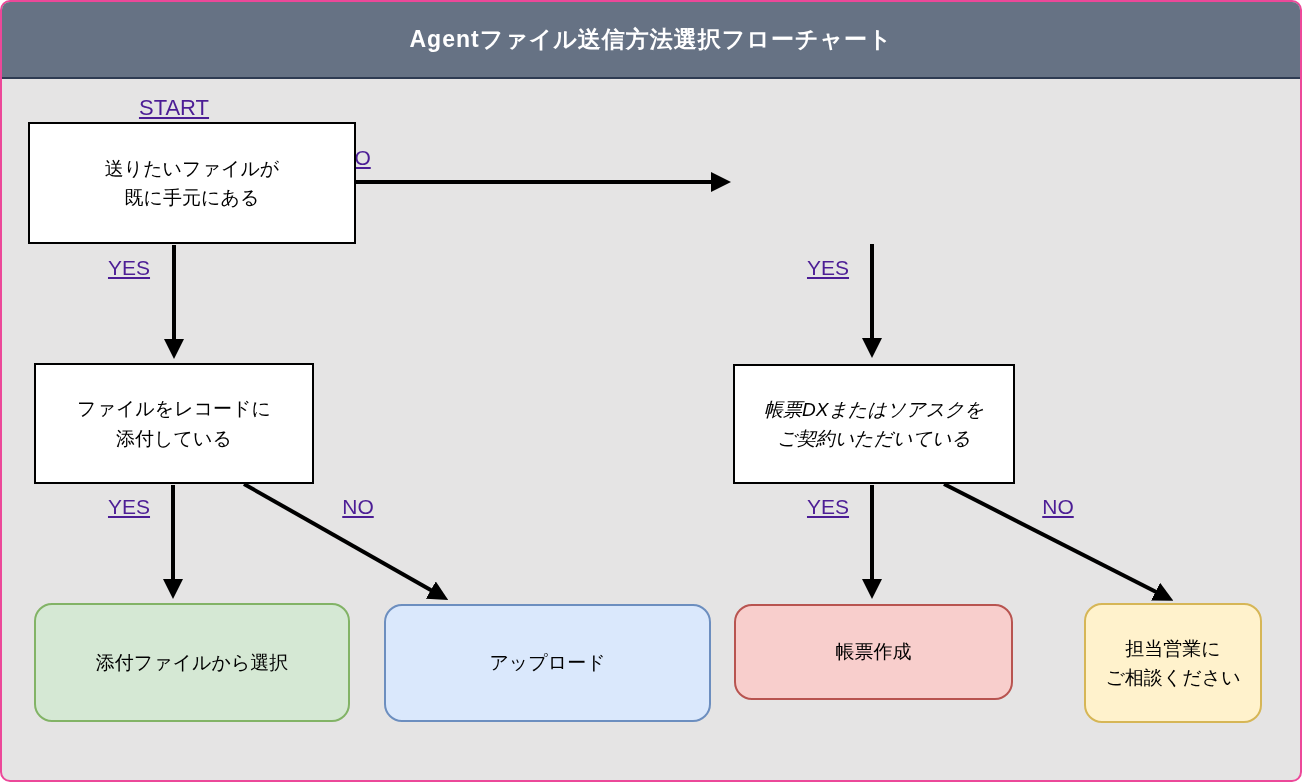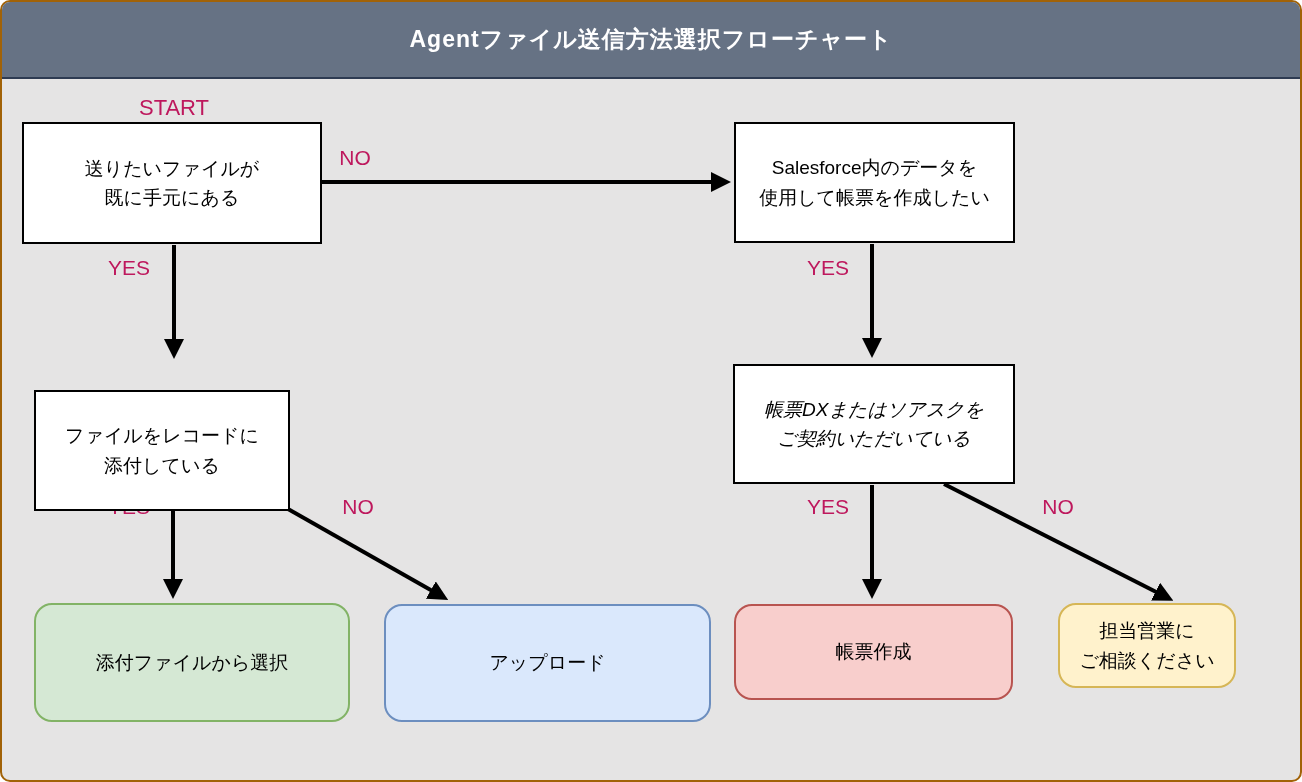--- a/index.html
+++ b/index.html
@@ -15,21 +15,21 @@
   }
   *{margin:0;padding:0;box-sizing:border-box;}
   body{
     font-family:"Liberation Sans",sans-serif;
     background:#ffffff;
   }
   .canvas{
     position:relative;
     width:1302px;height:782px;
     background:var(--canvas-bg);
-    border:2px solid #a16207;
+    border:2px solid #ec4899;
     border-radius:10px;
     overflow:hidden;
   }
   .title-bar{
     position:absolute;left:0;top:0;right:0;height:77px;
     background:var(--title-bar-bg);
     border-bottom:2px solid var(--title-bar-border);
     display:flex;align-items:center;justify-content:center;
   }
   .title-text{
@@ -56,22 +56,23 @@
     border-width:2px;border-style:solid;
   }
   .result-green {background:var(--result-green-bg); border-color:var(--result-green-border);}
   .result-blue  {background:var(--result-blue-bg);  border-color:var(--result-blue-border);}
   .result-red   {background:var(--result-red-bg);   border-color:var(--result-red-border);}
   .result-yellow{background:var(--result-yellow-bg);border-color:var(--result-yellow-border);}
   .edge-label{
     position:absolute;
     transform:translate(-50%,-50%);
     font-size:21px;
-    color:#be185d;
+    color:#4c1d95;
     white-space:nowrap;
+    text-decoration:underline;
   }
   .arrows{
     position:absolute;left:0;top:0;width:1302px;height:782px;
     pointer-events:none;
   }
 </style>
 </head>
 <body>
 
 <div class="canvas">
@@ -97,28 +98,26 @@
 
   <span class="edge-label" style="left:172px;top:106px;font-size:22px;">START</span>
   <span class="edge-label" style="left:353px;top:156px;">NO</span>
   <span class="edge-label" style="left:127px;top:266px;">YES</span>
   <span class="edge-label" style="left:826px;top:266px;">YES</span>
   <span class="edge-label" style="left:127px;top:505px;">YES</span>
   <span class="edge-label" style="left:356px;top:505px;">NO</span>
   <span class="edge-label" style="left:826px;top:505px;">YES</span>
   <span class="edge-label" style="left:1056px;top:505px;">NO</span>
 
-  <div class="node decision" style="left:20px;top:120px;width:300px;height:122px;">送りたいファイルが
+  <div class="node decision" style="left:26px;top:120px;width:328px;height:122px;">送りたいファイルが
 既に手元にある</div>
-  <div class="node decision" style="left:732px;top:120px;width:281px;height:121px;">Salesforce内のデータを
-使用して帳票を作成したい</div>
-  <div class="node decision" style="left:32px;top:361px;width:256px;height:121px;margin-top:27px;">ファイルをレコードに
+  <div class="node decision" style="left:32px;top:361px;width:280px;height:121px;">ファイルをレコードに
 添付している</div>
   <div class="node decision" style="left:731px;top:362px;width:282px;height:120px;font-style:italic;">帳票DXまたはソアスクを
 ご契約いただいている</div>
 
   <div class="node result result-green" style="left:32px;top:601px;width:316px;height:119px;">添付ファイルから選択</div>
   <div class="node result result-blue" style="left:382px;top:602px;width:327px;height:118px;">アップロード</div>
   <div class="node result result-red" style="left:732px;top:602px;width:279px;height:96px;">帳票作成</div>
-  <div class="node result result-yellow" style="left:1056px;top:601px;width:178px;height:85px;">担当営業に
+  <div class="node result result-yellow" style="left:1082px;top:601px;width:178px;height:120px;">担当営業に
 ご相談ください</div>
 
 </div>
 
 </body></html>

